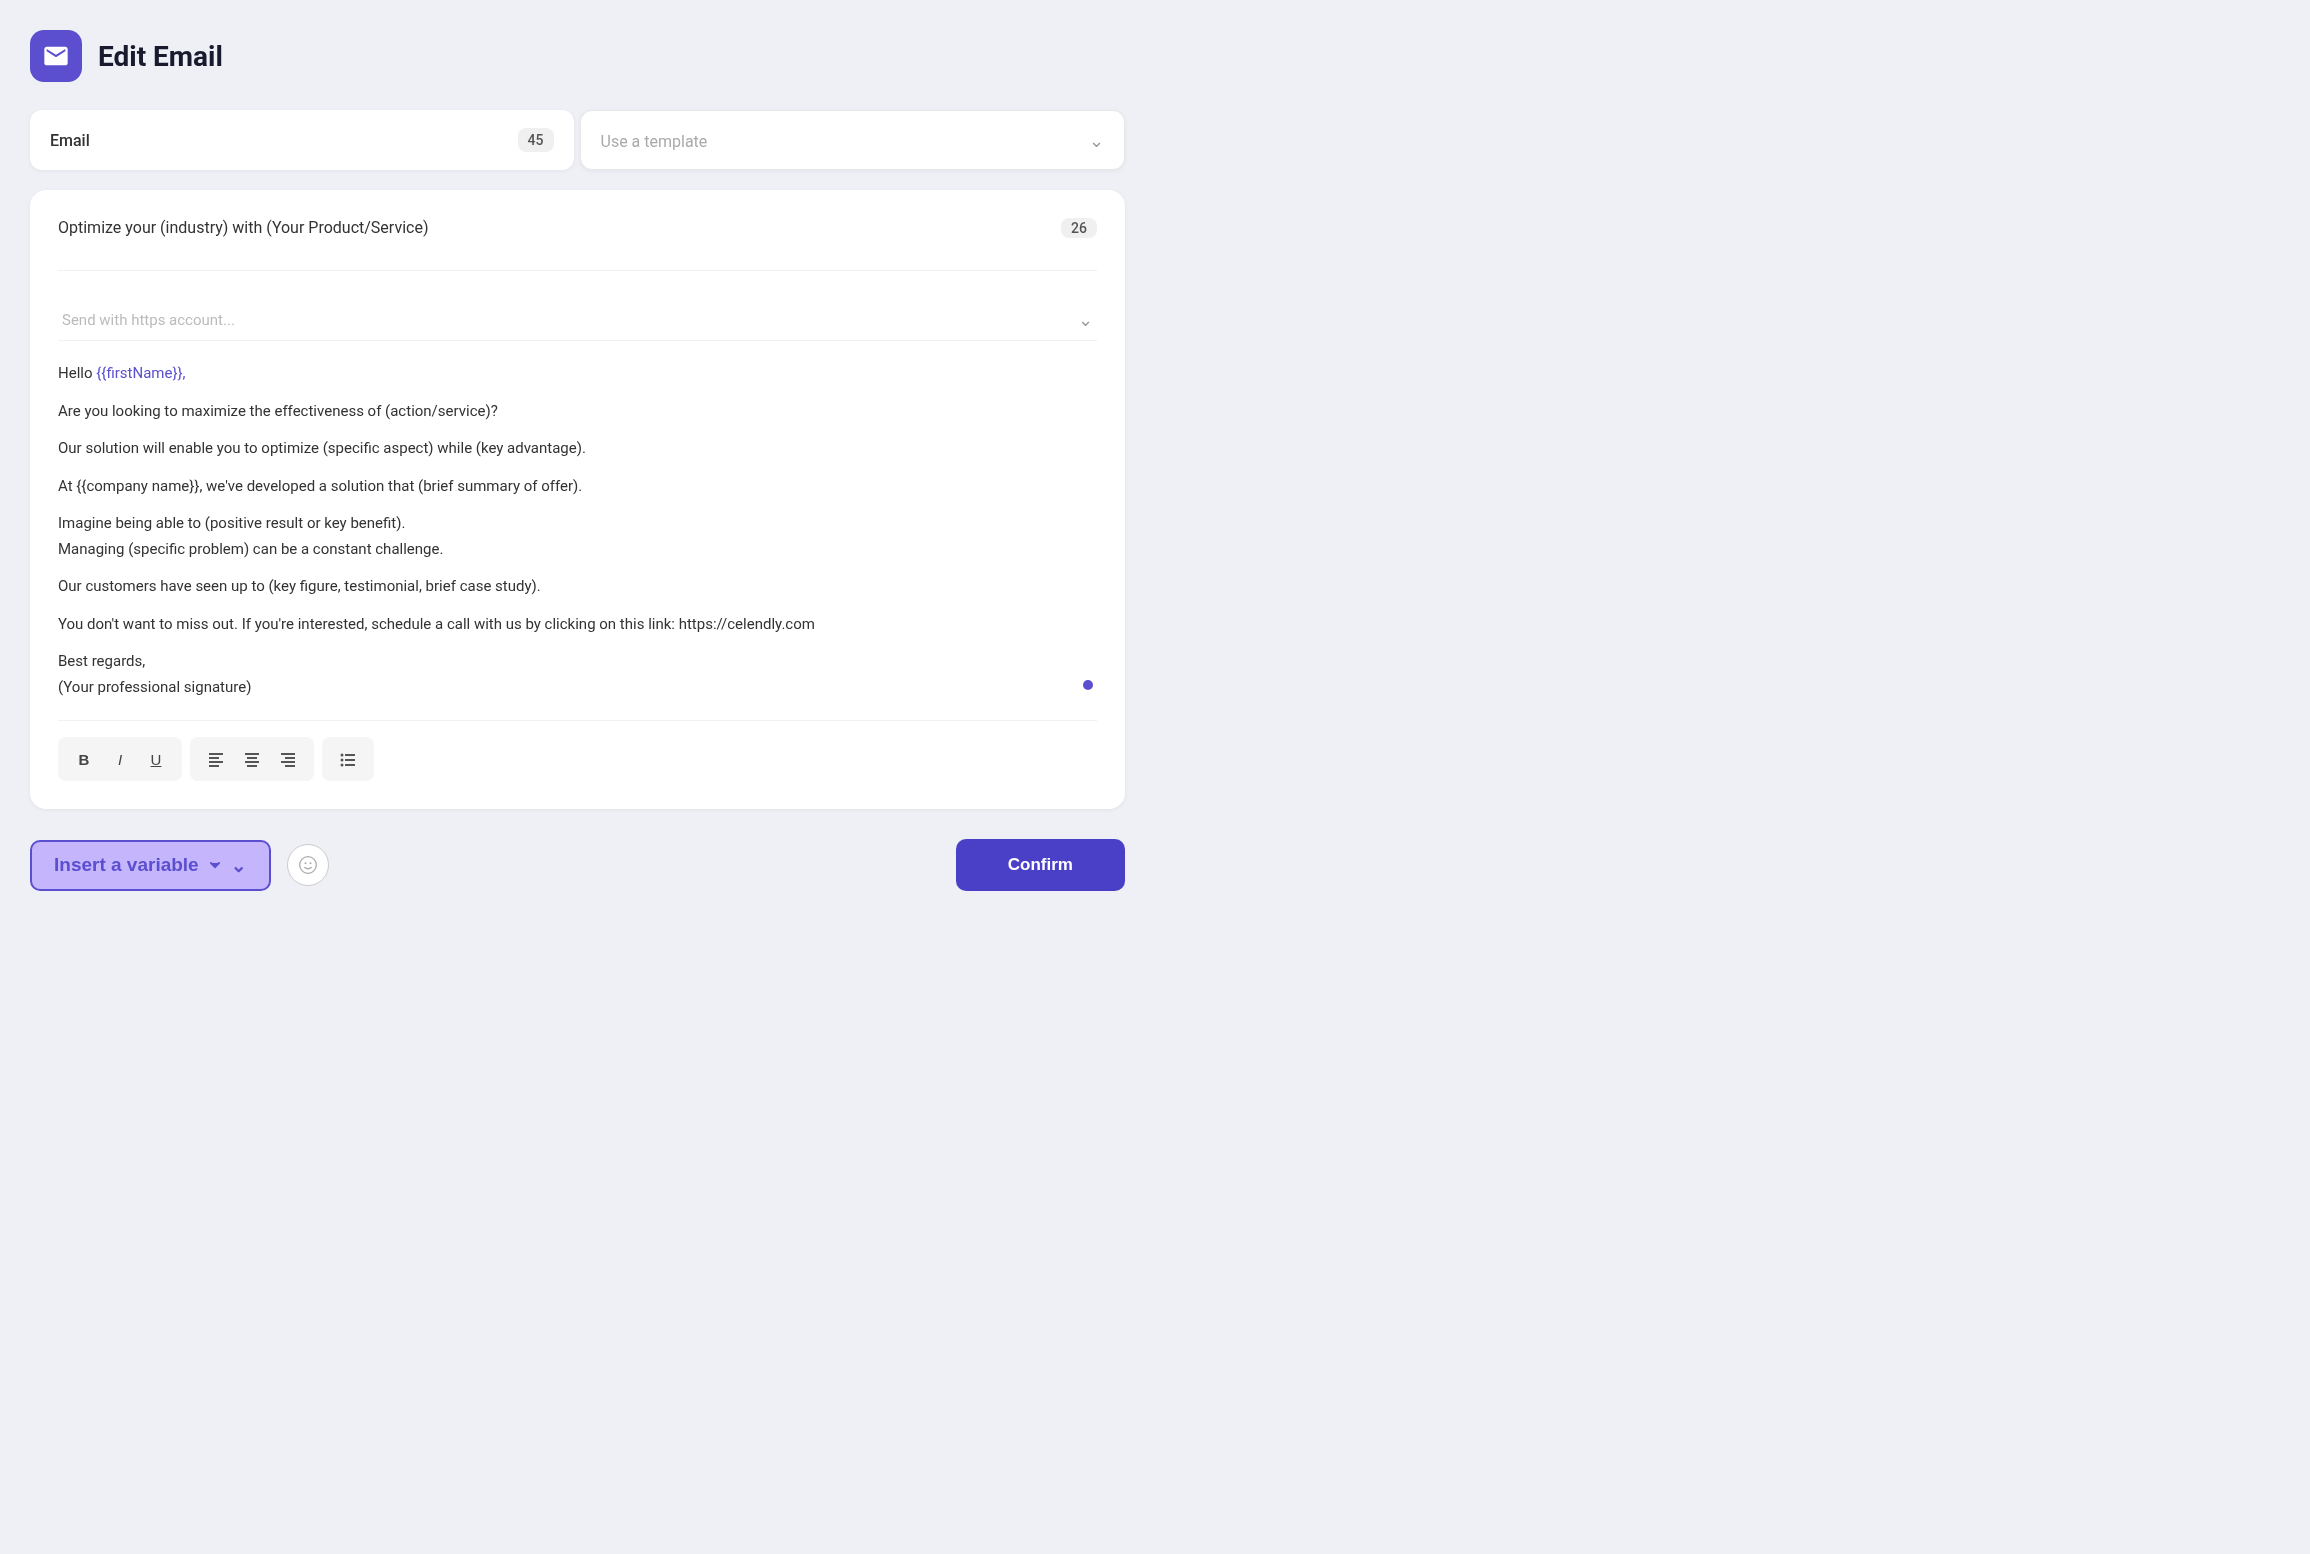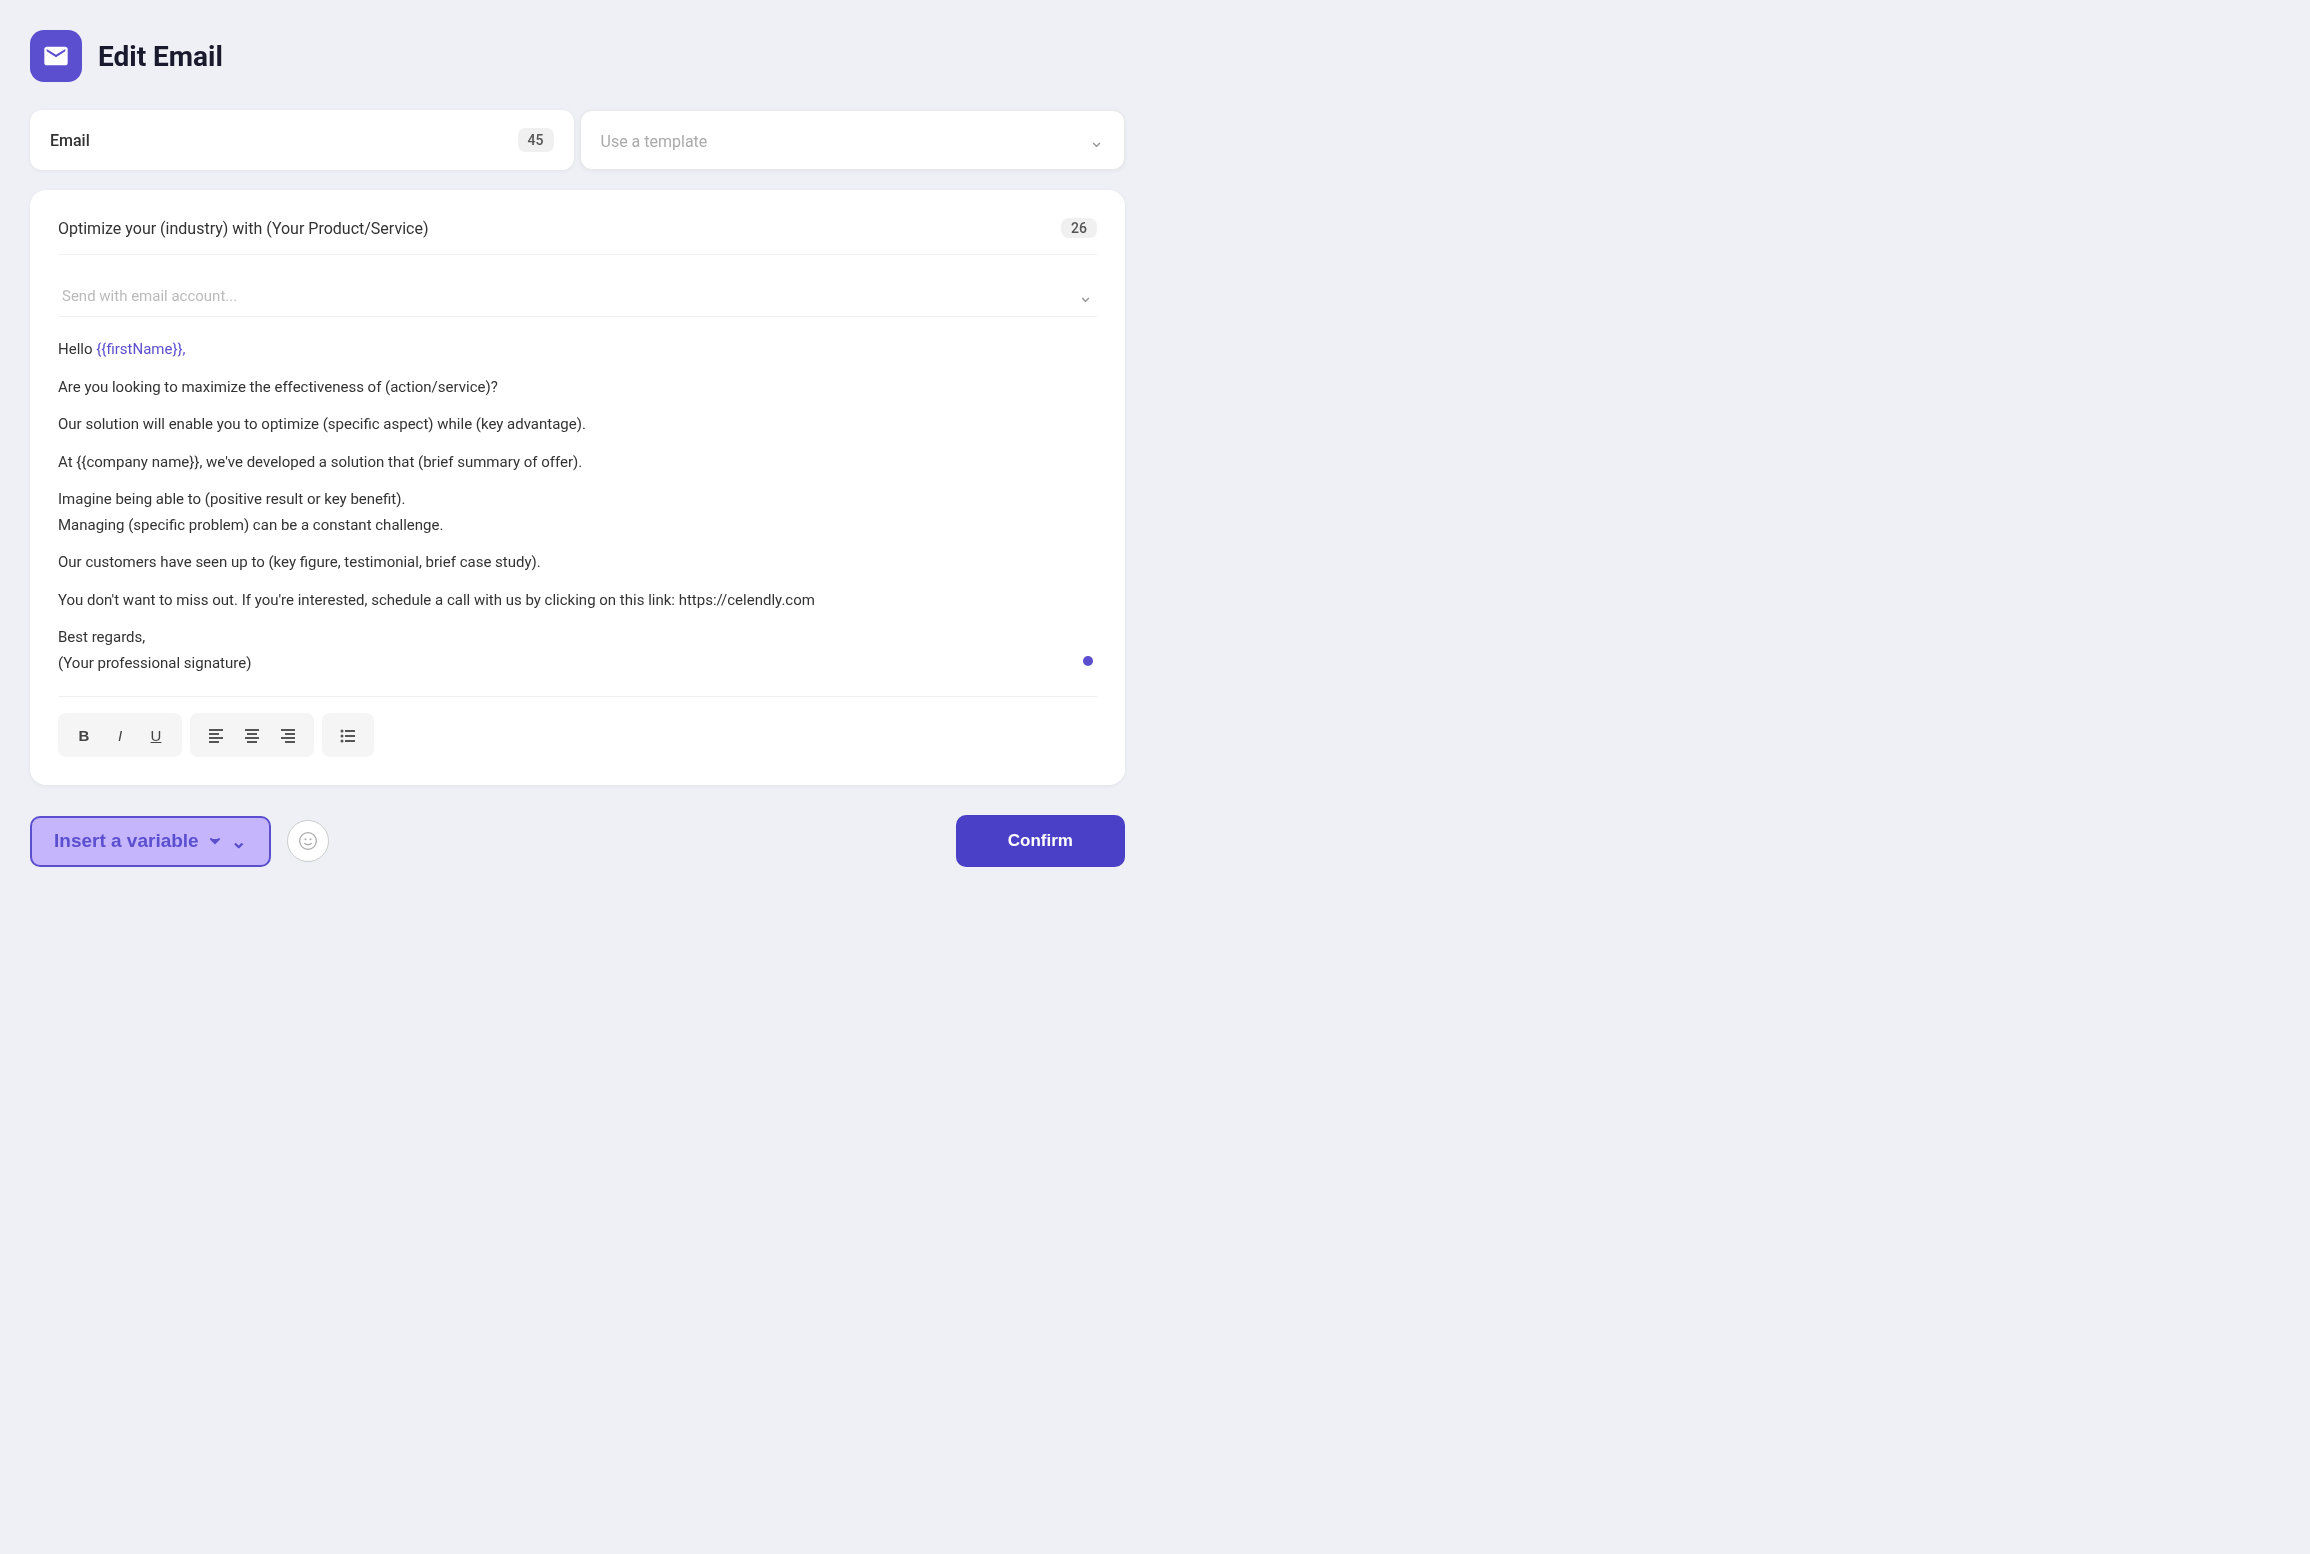--- a/index.html
+++ b/index.html
@@ -104,25 +104,25 @@
     .email-editor {
       background: white;
       border-radius: 16px;
       padding: 28px;
       box-shadow: 0 1px 4px rgba(0,0,0,0.06);
       margin-bottom: 20px;
     }
 
     .subject-row {
       display: flex;
-      align-items: center;
-      justify-content: space-between;
-      padding-bottom: 16px;
+      align-items: flex-start;
+      justify-content: space-between;
+      padding-bottom: 32px;
       border-bottom: 1px solid #f0f0f0;
-      margin-bottom: 20px;
+      margin-bottom: 28px;
     }
 
     .subject-text {
       font-size: 16px;
       color: #333;
     }
 
     .subject-badge {
       background: #f0f0f0;
       border-radius: 8px;
@@ -295,21 +295,21 @@
 </div>
 
 <div class="email-editor">
 
   <div class="subject-row">
     <span class="subject-text">Optimize your (industry) with (Your Product/Service)</span>
     <span class="subject-badge">26</span>
   </div>
 
   <div class="send-account-row">
-    <span class="send-account-placeholder">Send with email account...</span>
+    <span class="send-account-placeholder">Send with https account...</span>
     <span class="chevron-icon">⌄</span>
   </div>
 
   <div class="email-body">
     <p>
       Hello <span class="variable-highlight">{{firstName}},</span>
     </p>
     <p>Are you looking to maximize the effectiveness of (action/service)?</p>
     <p>Our solution will enable you to optimize (specific aspect) while (key advantage).</p>
     <p>At {{company name}}, we've developed a solution that (brief summary of offer).</p>

